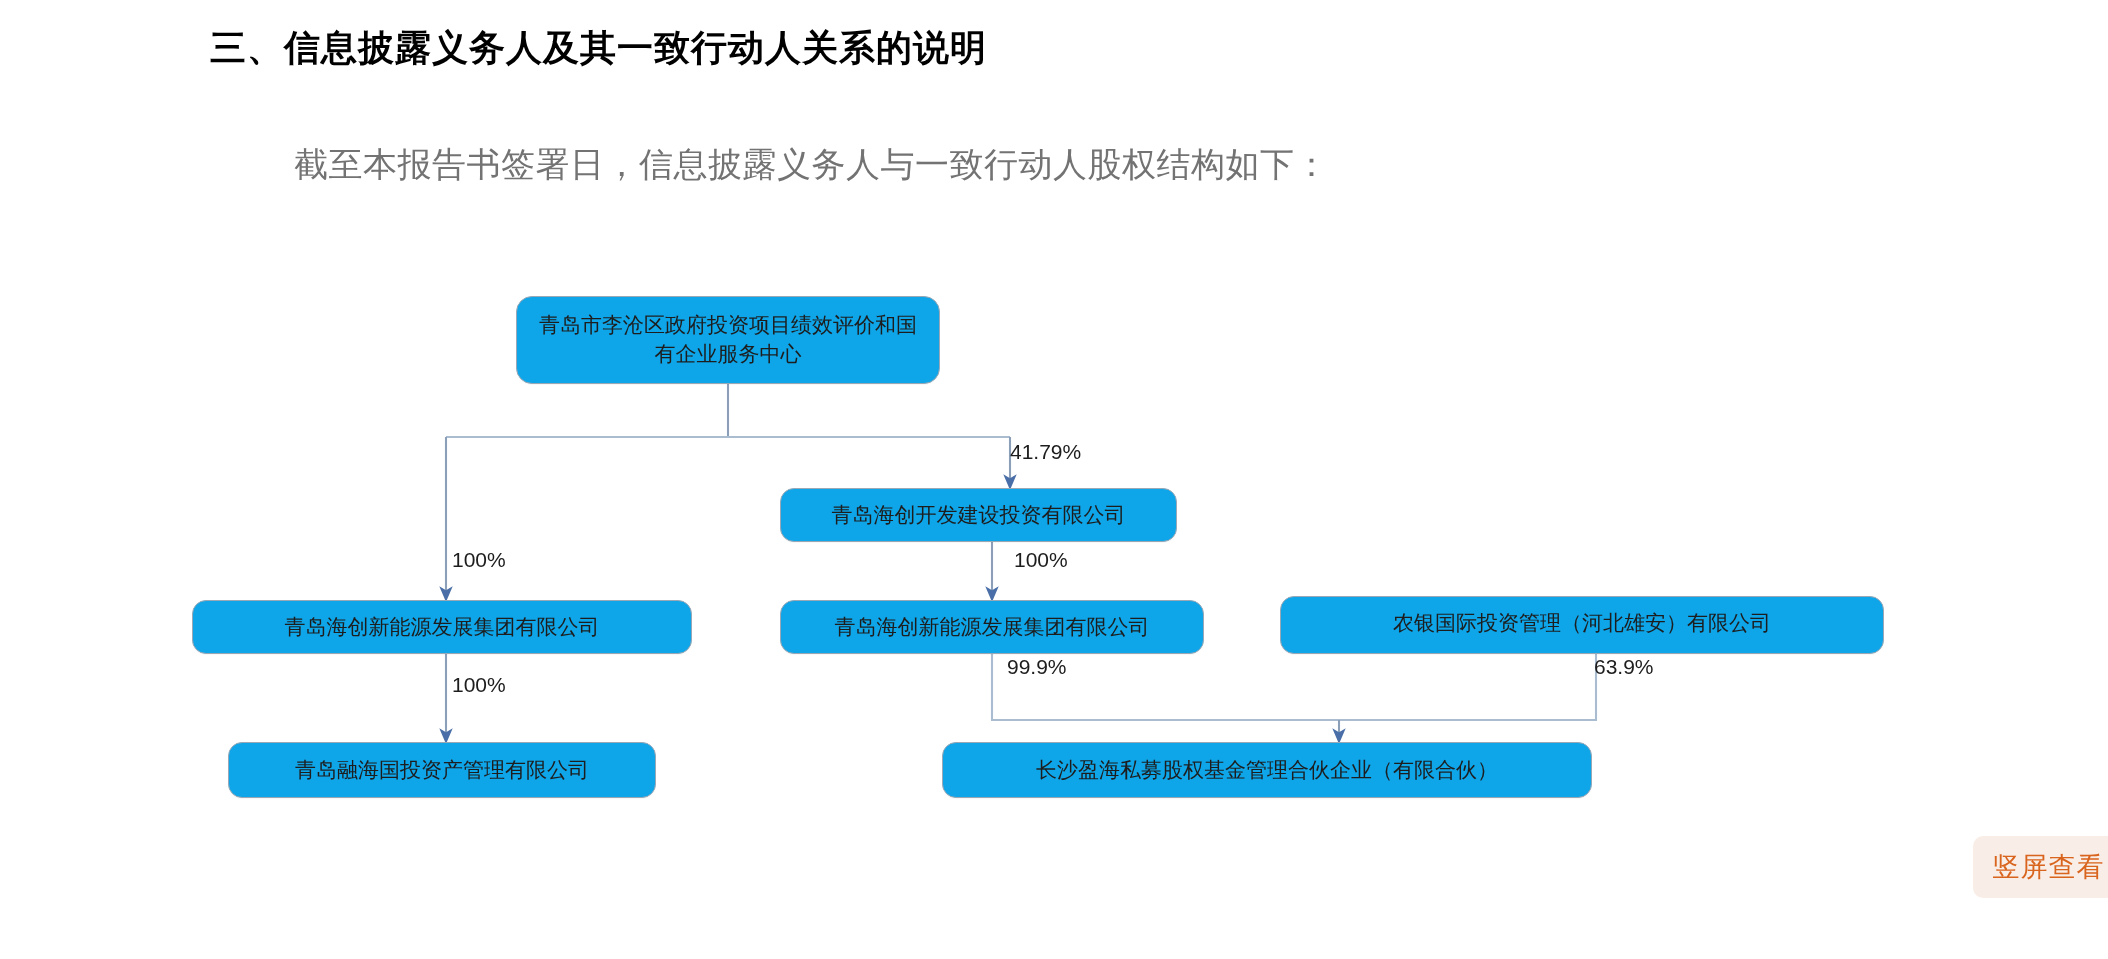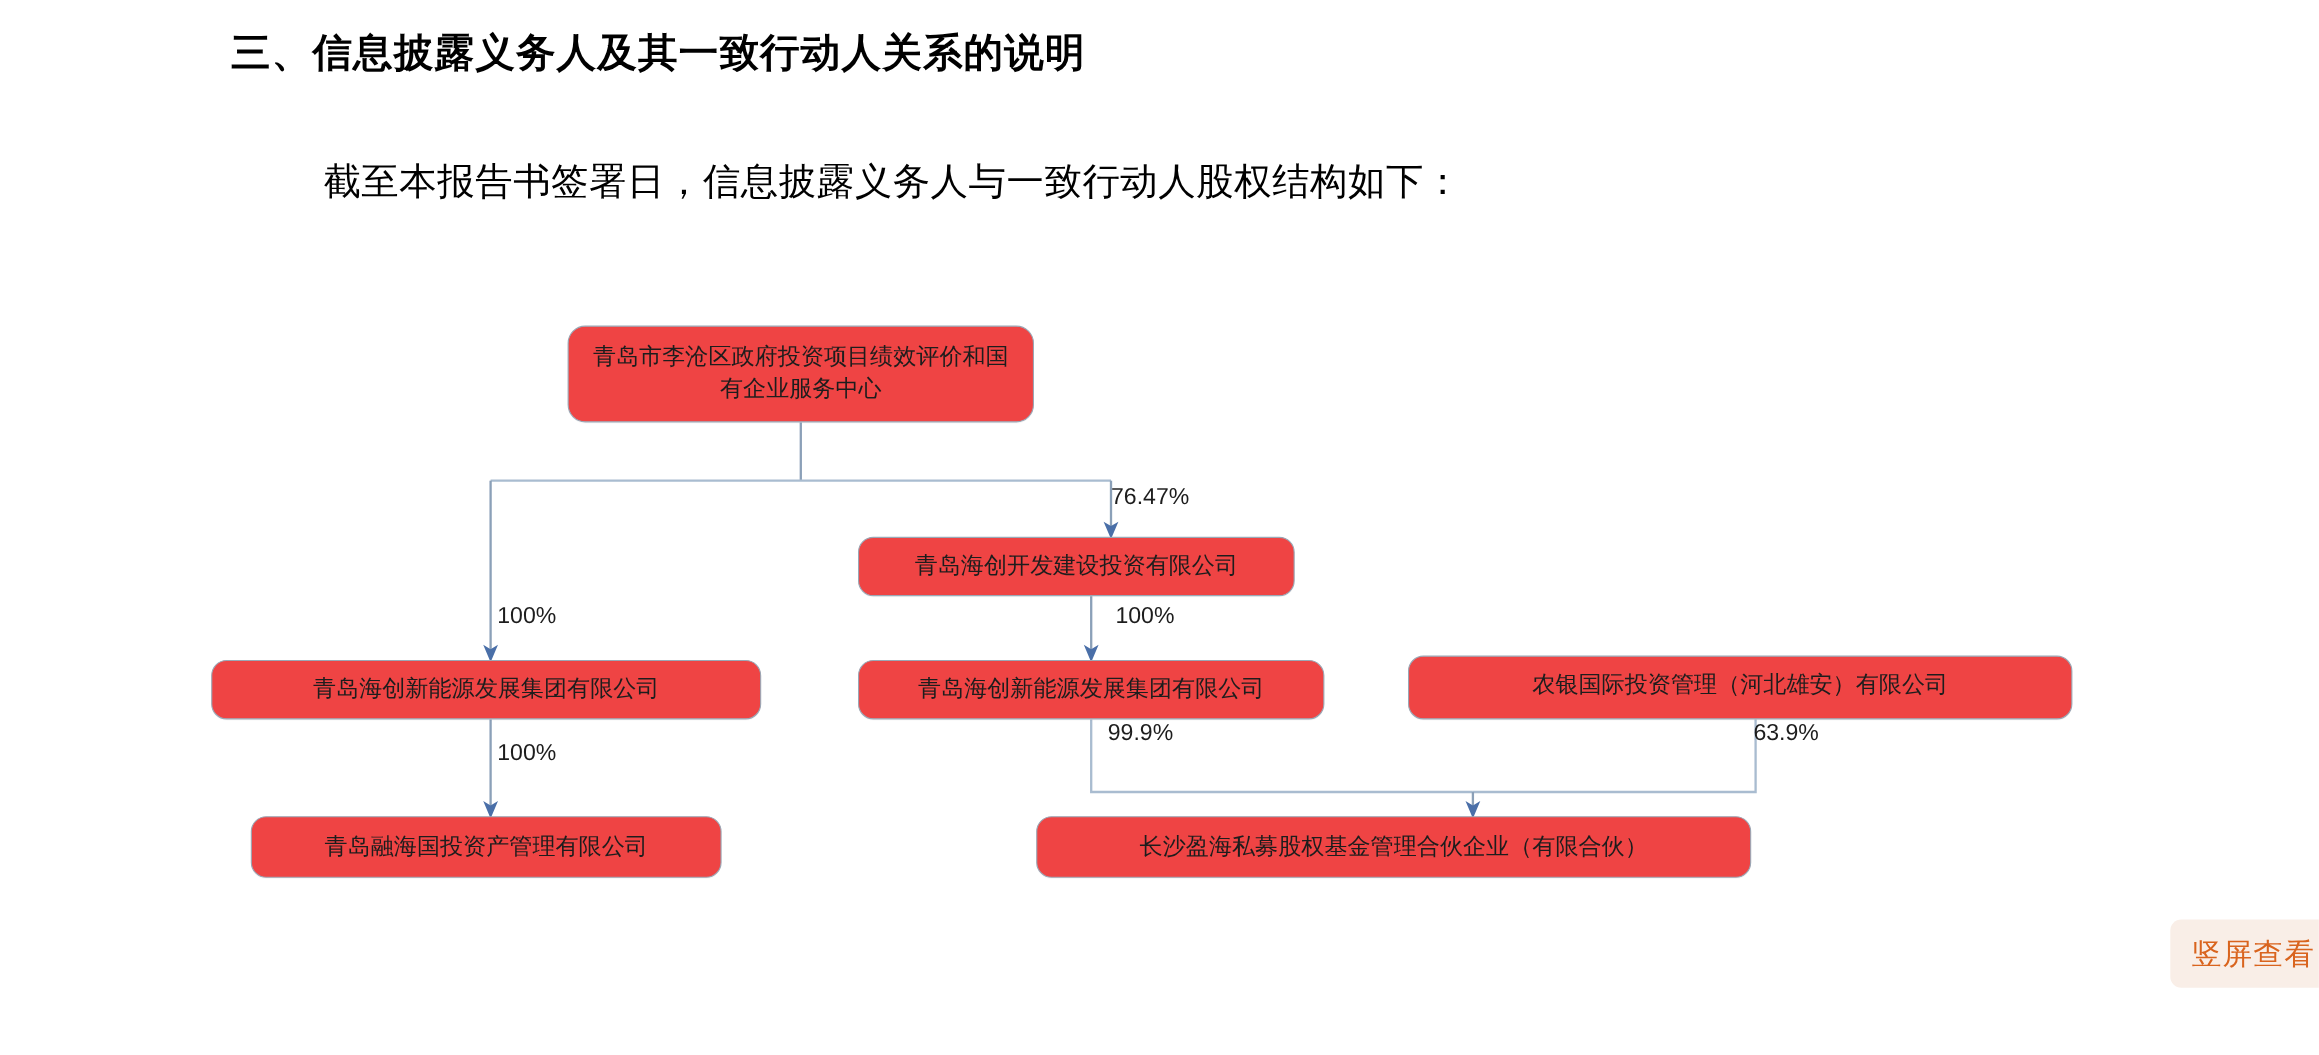--- a/index.html
+++ b/index.html
@@ -35,21 +35,21 @@
     color: #000000;
     white-space: nowrap;
     font-family: "Liberation Sans", "DejaVu Sans", sans-serif;
   }
 
   #section-paragraph {
     position: absolute;
     left: 262px;
     top: 142px;
     font-size: 34px;
-    color: #000000;
+    color: #737373;
     white-space: nowrap;
     letter-spacing: 0.5px;
     font-family: Liberation Sans, sans-serif;
   }
 
   
   #diagram {
     position: absolute;
     left: 0;
     top: 0;
@@ -64,21 +64,21 @@
     width: 2108px;
     height: 959px;
     pointer-events: none;
   }
 
   .node {
     position: absolute;
     box-sizing: border-box;
     border: 1.6px solid #9aa7b5;
     border-radius: 14px;
-    background: #ef4444;
+    background: #0ea5e9;
     display: flex;
     align-items: center;
     justify-content: center;
     text-align: center;
     font-size: 21px;
     line-height: 1.38;
     color: #1d1d1d;
     padding: 4px 14px;
     font-family: "Liberation Sans", "DejaVu Sans", sans-serif;
     box-shadow: 0 1px 0 rgba(0,0,0,0.03);
@@ -174,21 +174,21 @@
     <div class="node" id="node-ronghai">青岛海创新能源发展集团有限公司</div>
 
     <div class="node" id="node-xinnengyuan">青岛海创新能源发展集团有限公司</div>
 
     <div class="node" id="node-nongyin">农银国际投资管理（河北雄安）有限公司</div>
 
     <div class="node" id="node-guotou">青岛融海国投资产管理有限公司</div>
 
     <div class="node" id="node-changsha">长沙盈海私募股权基金管理合伙企业（有限合伙）</div>
 
-    <div class="edge-label" id="label-7647">76.47%</div>
+    <div class="edge-label" id="label-7647">41.79%</div>
 
     <div class="edge-label" id="label-100-left">100%</div>
 
     <div class="edge-label" id="label-100-mid">100%</div>
 
     <div class="edge-label" id="label-100-left2">100%</div>
 
     <div class="edge-label" id="label-999">99.9%</div>
 
     <div class="edge-label" id="label-01">63.9%</div>

